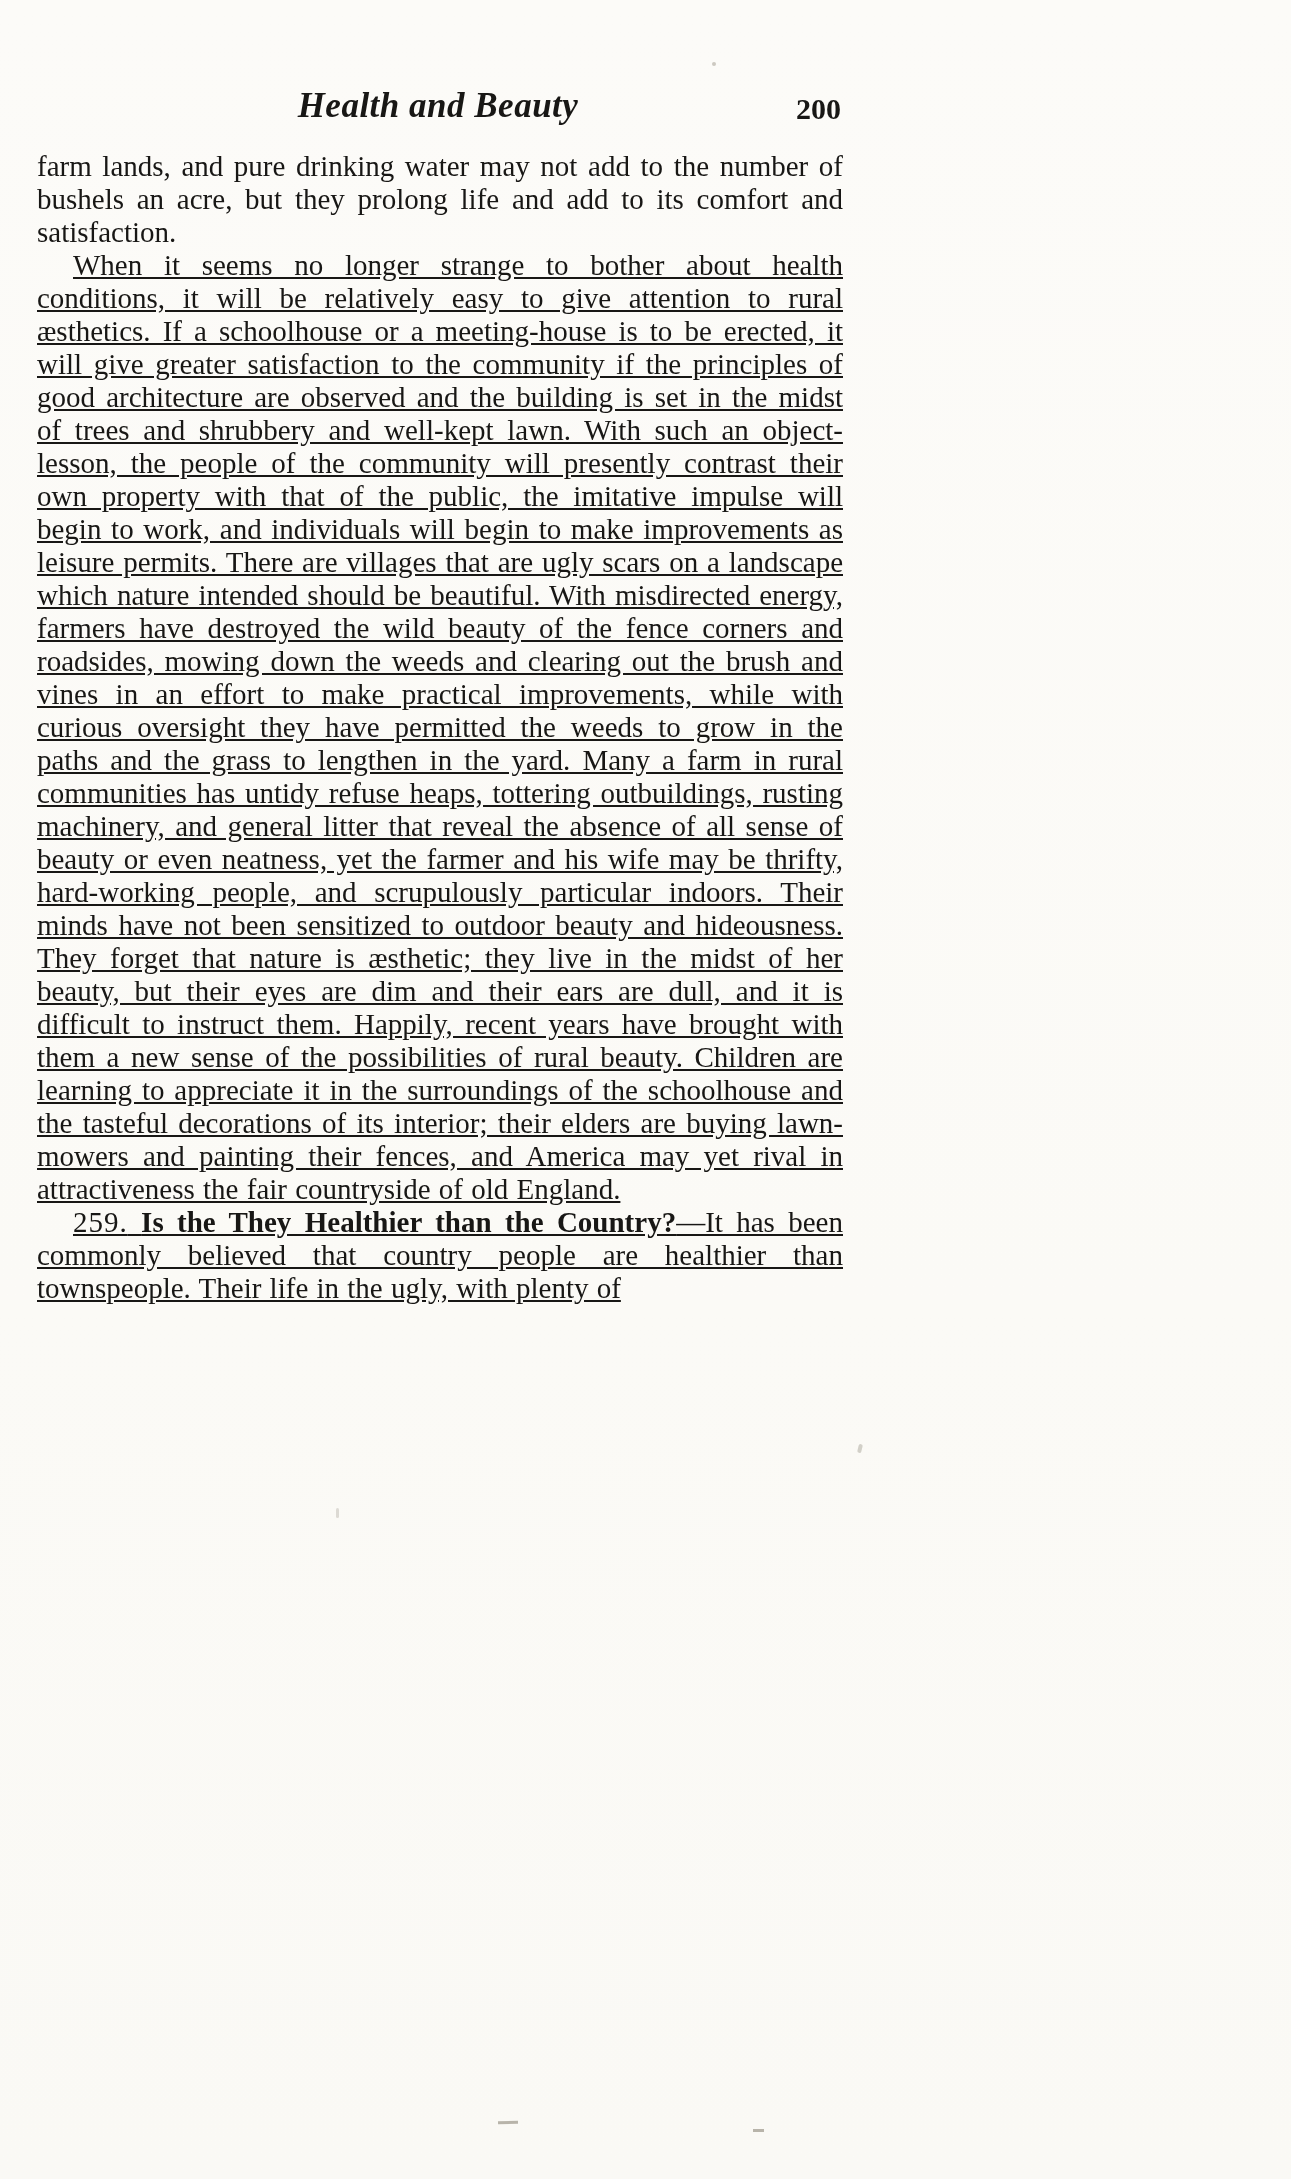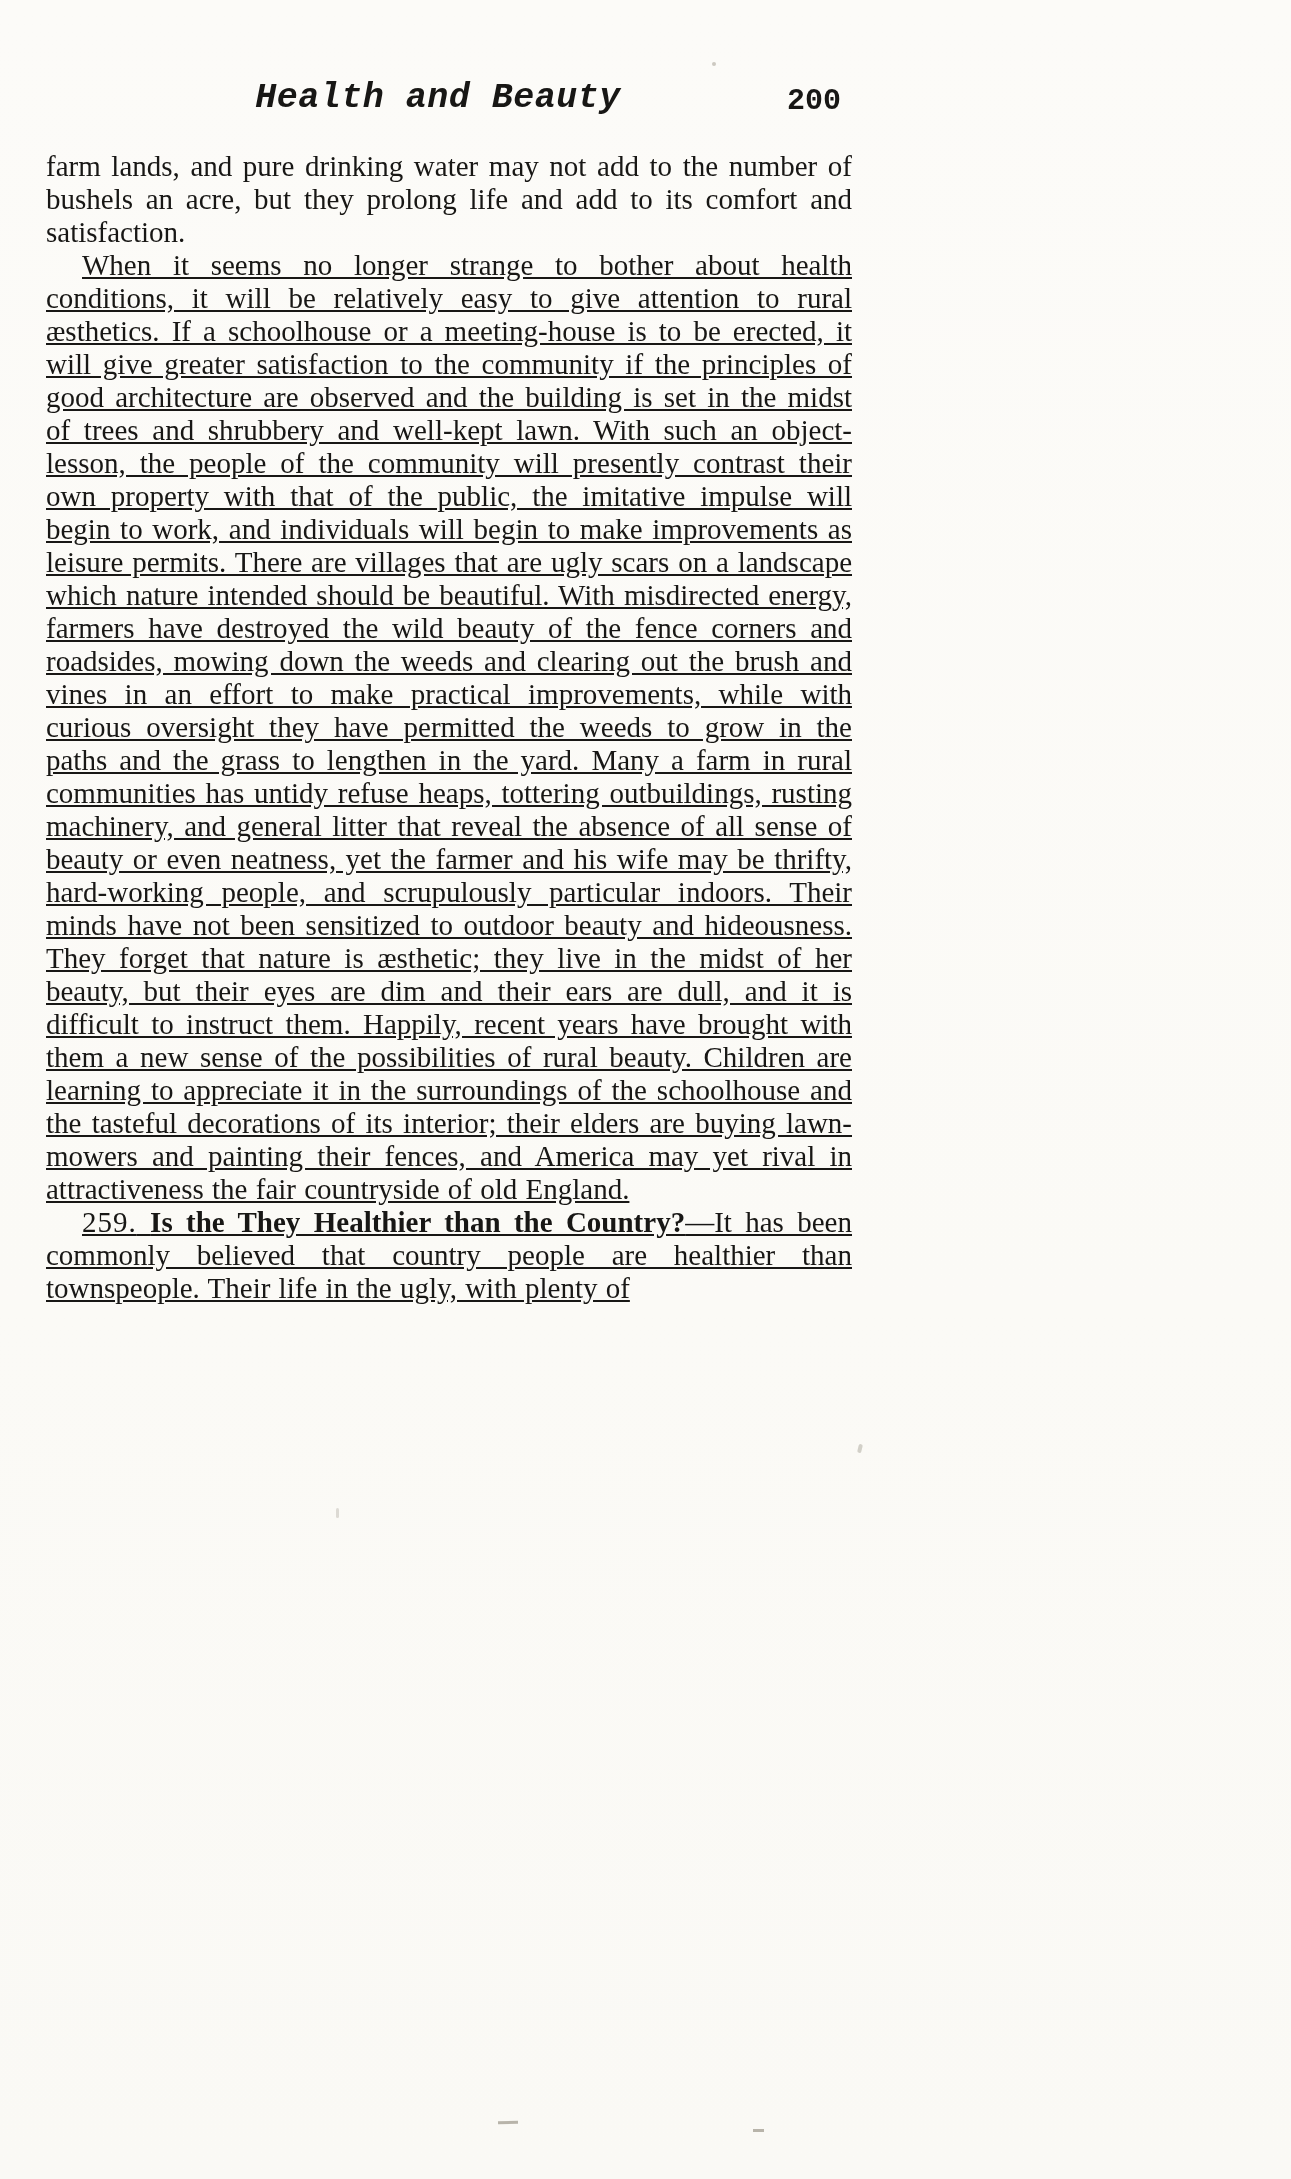--- a/index.html
+++ b/index.html
@@ -15,25 +15,24 @@
     color: #181715;
     overflow: hidden;
   }
   .page {
     position: absolute;
     inset: 0;
     background: linear-gradient(180deg, #fcfbf8 0%, #fbfaf6 60%, #faf9f5 100%);
   }
   .header {
     position: absolute;
-    top: 76px;
+    top: 84px;
     left: 35px;
     width: 806px;
     height: 44px;
-    font-family: Liberation Mono, monospace;
   }
   .running-head {
     text-align: center;
     font-style: italic;
     font-weight: 700;
     font-size: 35px;
     letter-spacing: 0.5px;
     line-height: 44px;
   }
   .page-number {
@@ -41,21 +40,21 @@
     right: 0;
     top: 6px;
     font-size: 30px;
     font-weight: 700;
     line-height: 38px;
     font-style: normal;
   }
   .body-text {
     position: absolute;
     top: 150px;
-    left: 46px;
+    left: 37px;
     width: 806px;
     font-size: 29px;
     line-height: 33px;
     text-align: justify;
     word-spacing: 1px;
   }
   .body-text p {
     margin: 0;
   }
   .body-text p.indent {

